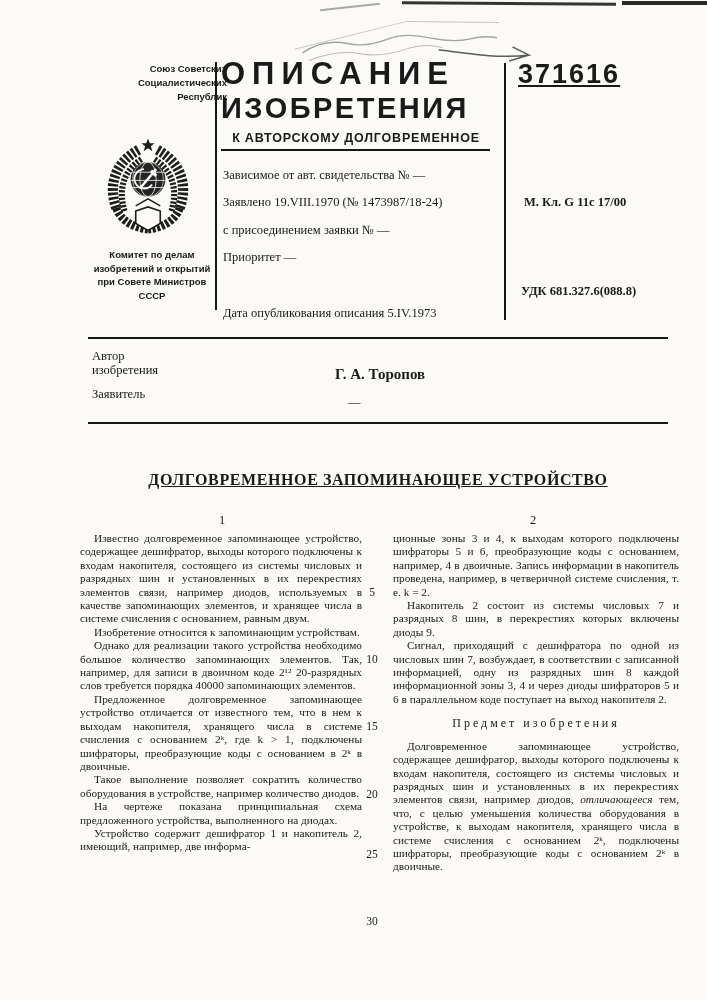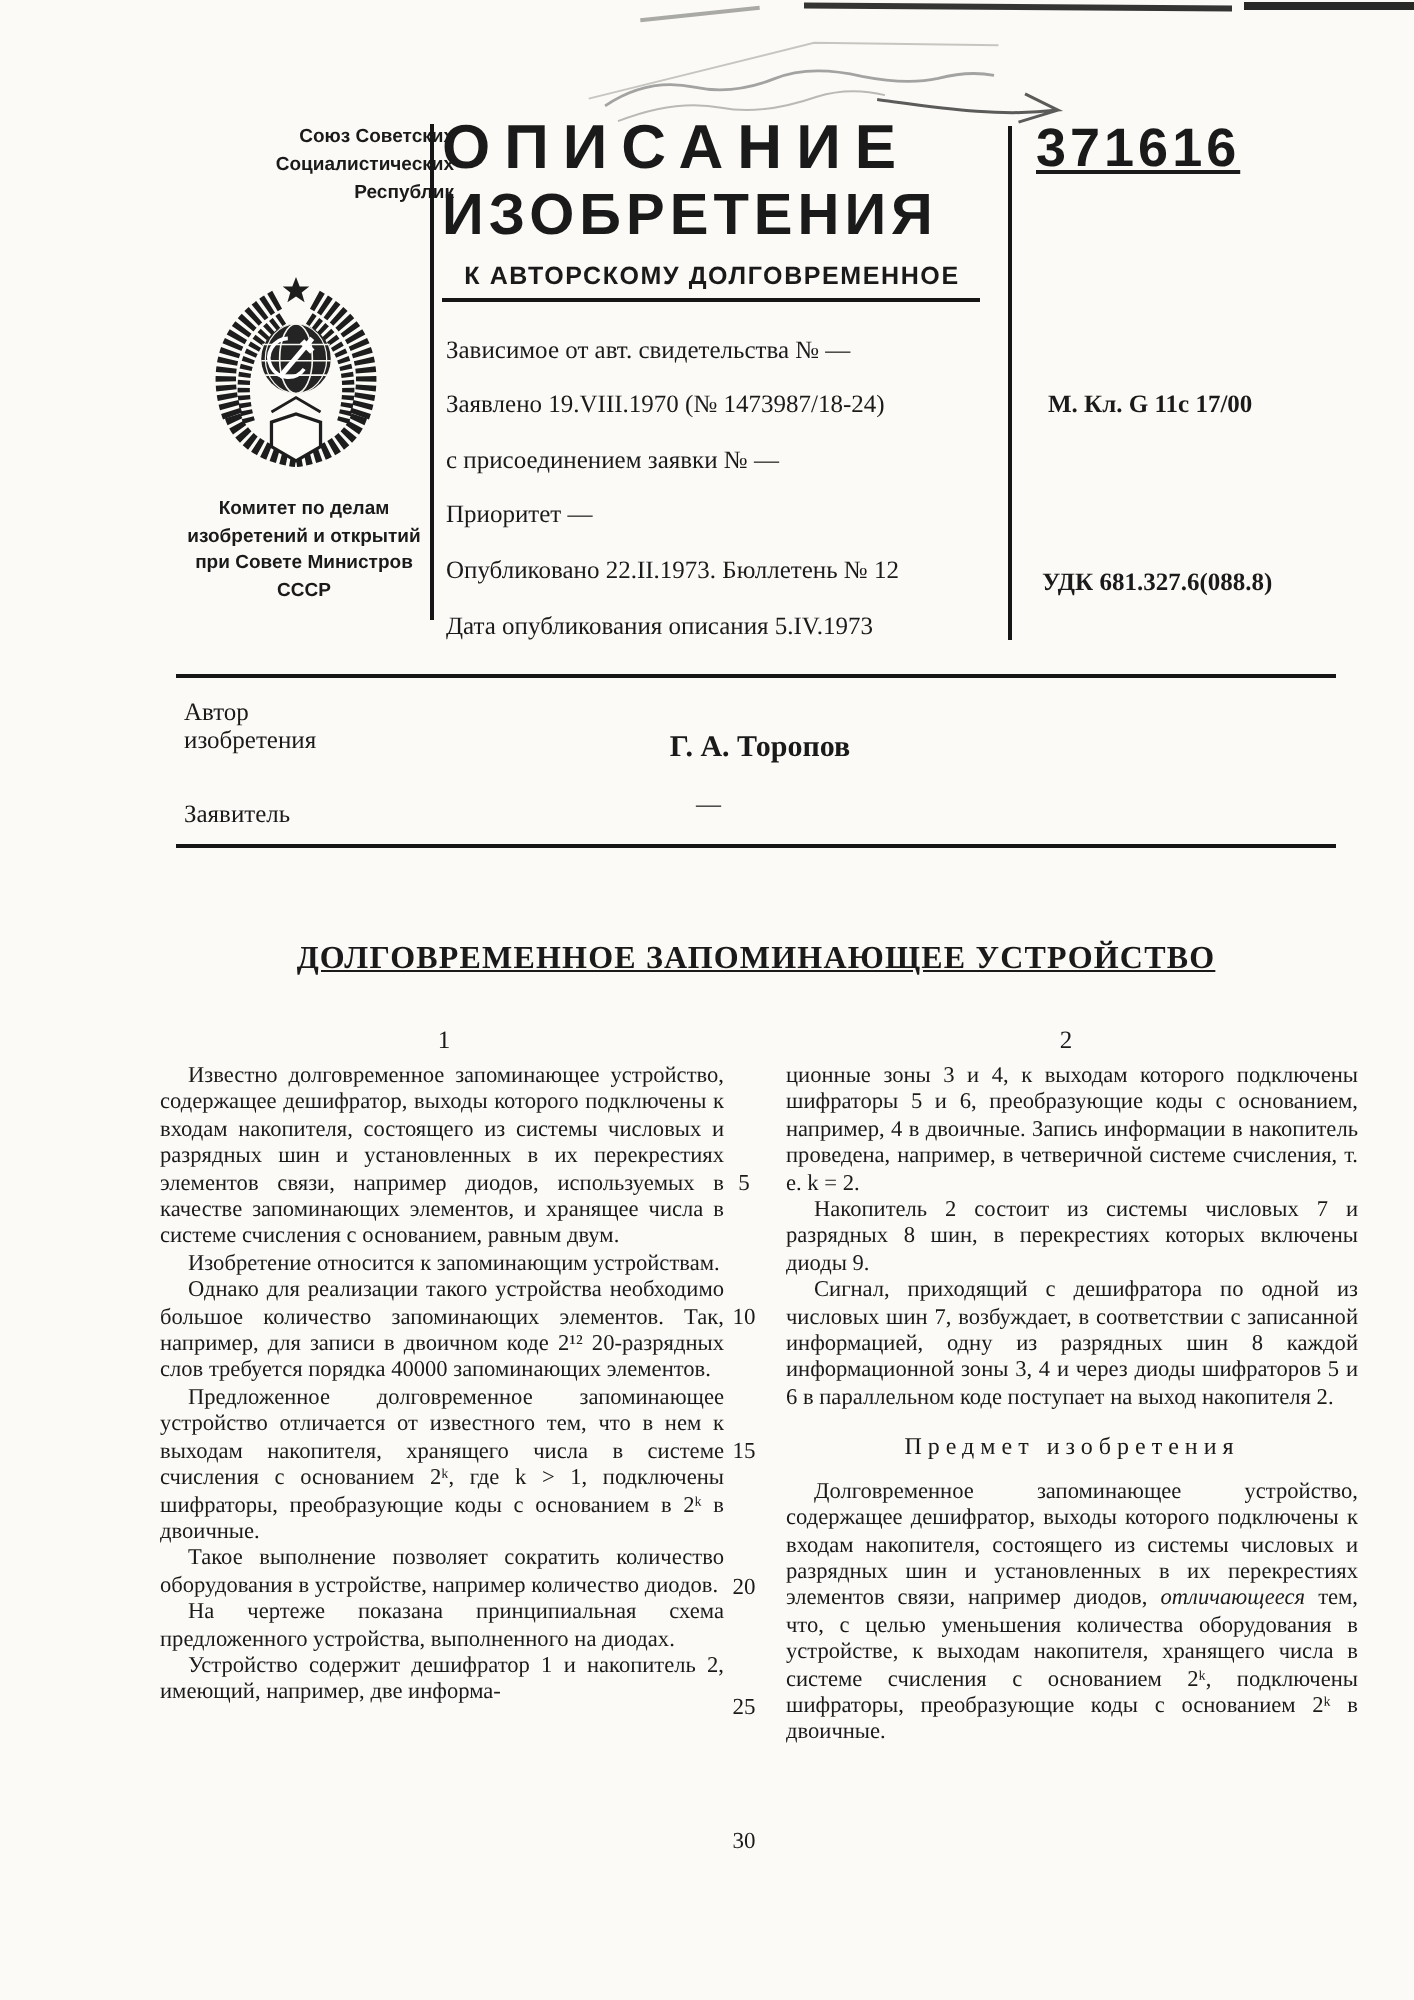--- a/index.html
+++ b/index.html
@@ -55,21 +55,21 @@
   .mkl{left:524px;top:195px;font-size:12.5px;font-weight:600;white-space:nowrap;}
   .udc{left:521px;top:284px;font-size:12.5px;font-weight:600;white-space:nowrap;}
   
   .hrule{left:88px;width:580px;height:2px;background:#161616;}
   .h1{top:337px;} .h2{top:422px;}
   
   .label{font-size:12.5px;}
   .al1{left:92px;top:349px;} .al2{left:92px;top:363px;}
   .author-name{left:280px;top:366px;width:200px;text-align:center;
     font-weight:bold;font-size:15px;}
-  .ap1{left:92px;top:400px;}
+  .ap1{left:92px;top:387px;}
   .ap2{left:348px;top:395px;font-size:12.5px;}
   
   .inv-title{left:49px;top:471px;width:658px;text-align:center;
     font-weight:bold;font-size:16px;letter-spacing:.6px;text-decoration:underline;}
   .colnum{width:16px;text-align:center;font-size:12.5px;top:513px;}
   .cm1{left:214px;} .cm2{left:525px;}
   
   .col{top:532px;font-size:11.3px;line-height:13.4px;text-align:justify;}
   .col1{left:80px;width:282px;}
   .col2{left:393px;width:286px;}
@@ -136,21 +136,20 @@
   <div class="abs doc-type2">ИЗОБРЕТЕНИЯ</div>
   <div class="abs doc-sub">К АВТОРСКОМУ ДОЛГОВРЕМЕННОЕ</div>
   <div class="abs sub-rule"></div>
 
   <div class="abs patent-no">371616</div>
 
   <div class="abs bib b1">Зависимое от авт. свидетельства №  —</div>
   <div class="abs bib b2">Заявлено 19.VIII.1970 (№ 1473987/18-24)</div>
   <div class="abs bib b3">с присоединением заявки №  —</div>
   <div class="abs bib b4">Приоритет  —</div>
-  <div class="abs bib b5">Опубликовано 22.II.1973. Бюллетень № 12</div>
   <div class="abs bib b6">Дата опубликования описания 5.IV.1973</div>
 
   <div class="abs mkl">М. Кл. G 11c 17/00</div>
   <div class="abs udc">УДК 681.327.6(088.8)</div>
 
   <div class="abs hrule h1"></div>
   <div class="abs hrule h2"></div>
 
   <div class="abs label al1">Автор</div>
   <div class="abs label al2">изобретения</div>

